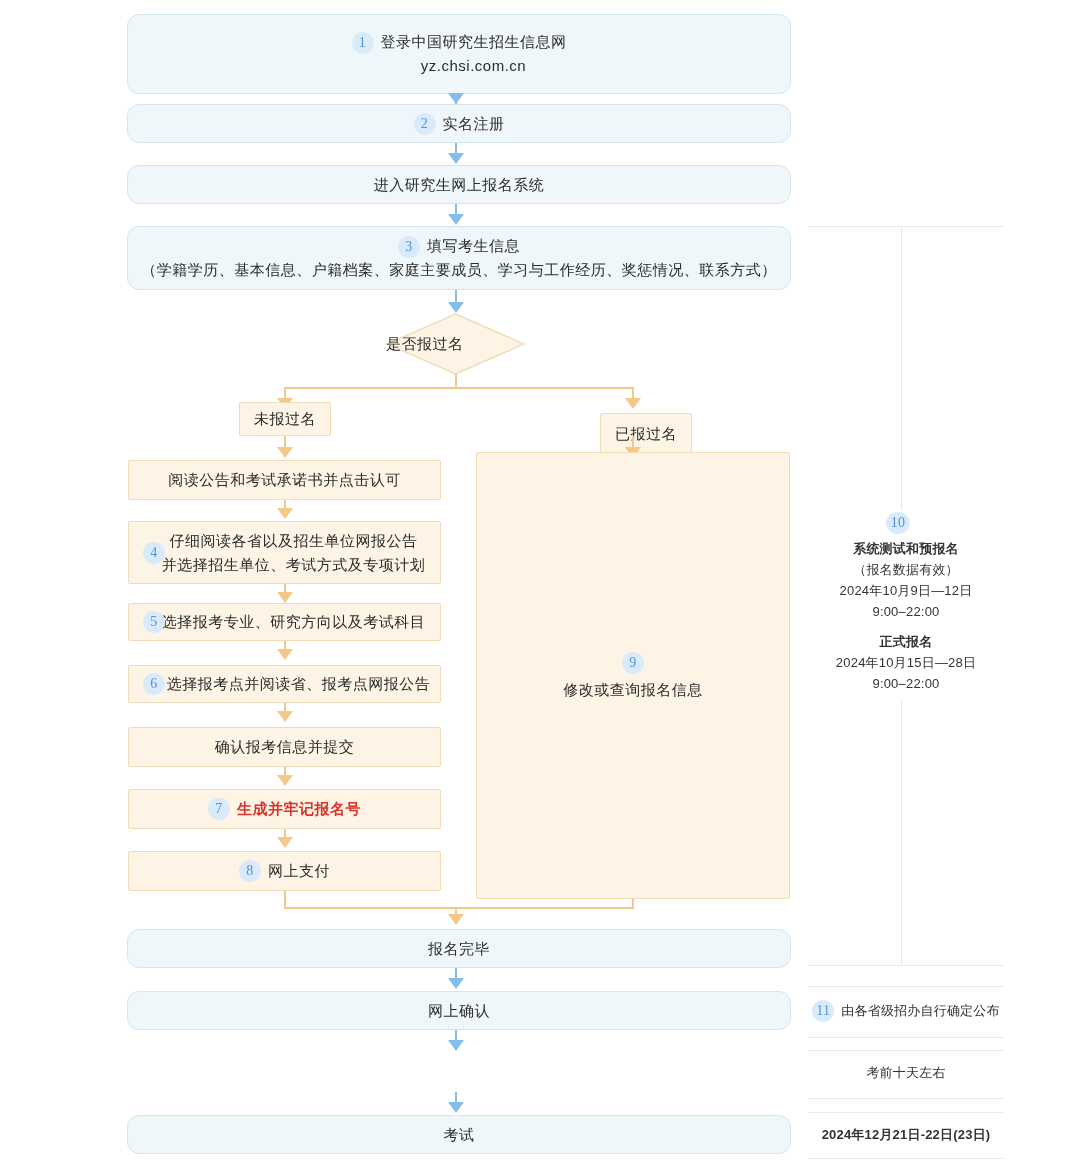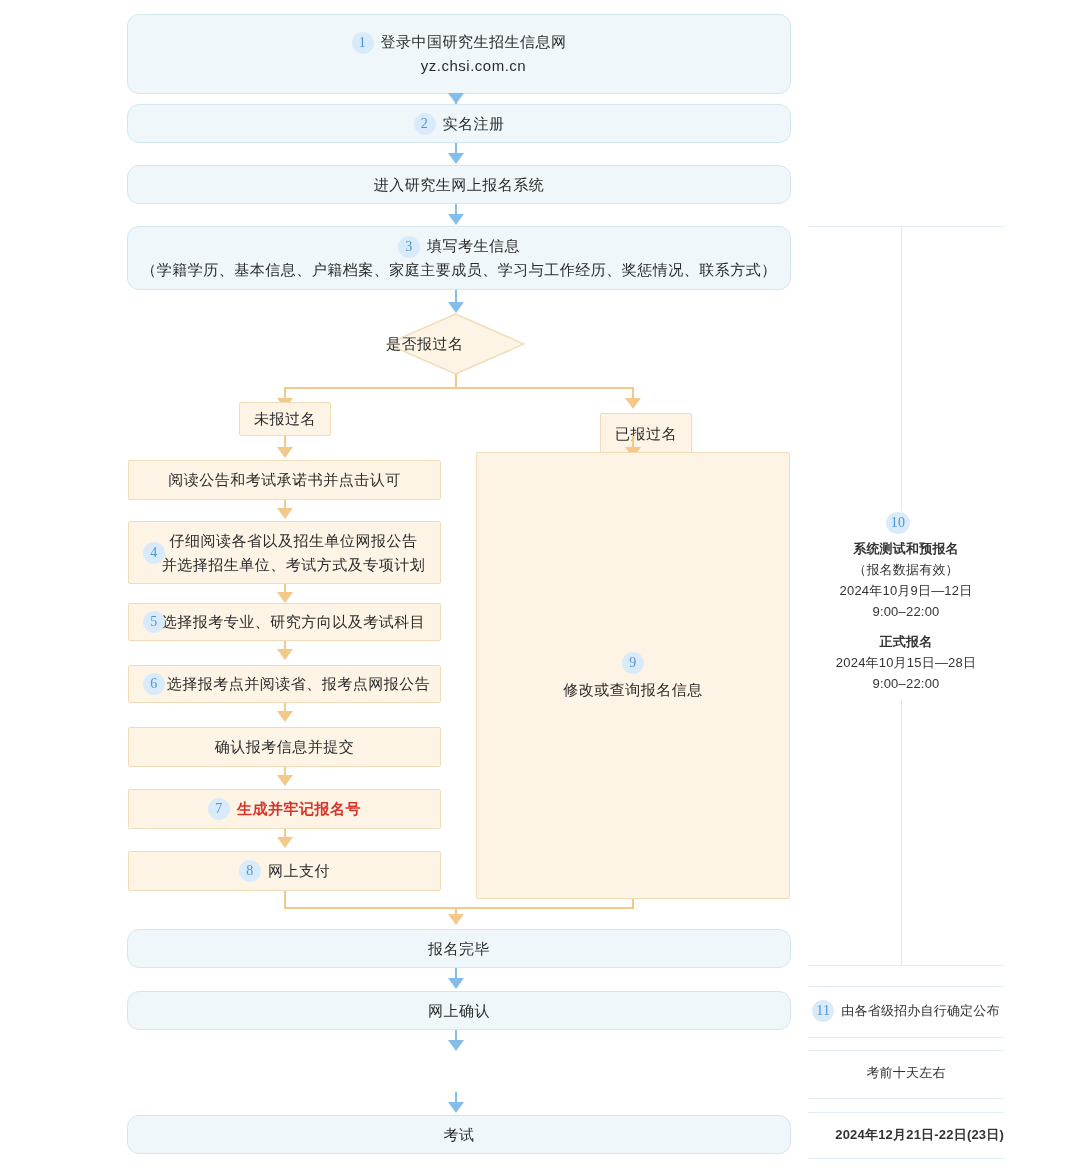--- a/index.html
+++ b/index.html
@@ -331,19 +331,19 @@
   <div class="rule" style="left:808px; top:1037px; width:196px;"></div>
   <div class="rule" style="left:808px; top:1050px; width:196px;"></div>
 
   <div class="info-row" style="left:808px; top:1062px; width:196px; height:22px;">
     <span>考前十天左右</span>
   </div>
 
   <div class="rule" style="left:808px; top:1098px; width:196px;"></div>
   <div class="rule" style="left:808px; top:1112px; width:196px;"></div>
 
-  <div class="info-row bold" style="left:808px; top:1124px; width:196px; height:22px;justify-content:flex-end;">
+  <div class="info-row bold" style="left:808px; top:1124px; width:196px; height:22px;">
     <span>2024年12月21日-22日(23日)</span>
   </div>
 
   <div class="rule" style="left:808px; top:1158px; width:196px;"></div>
 
 </div>
 
 </body></html>

